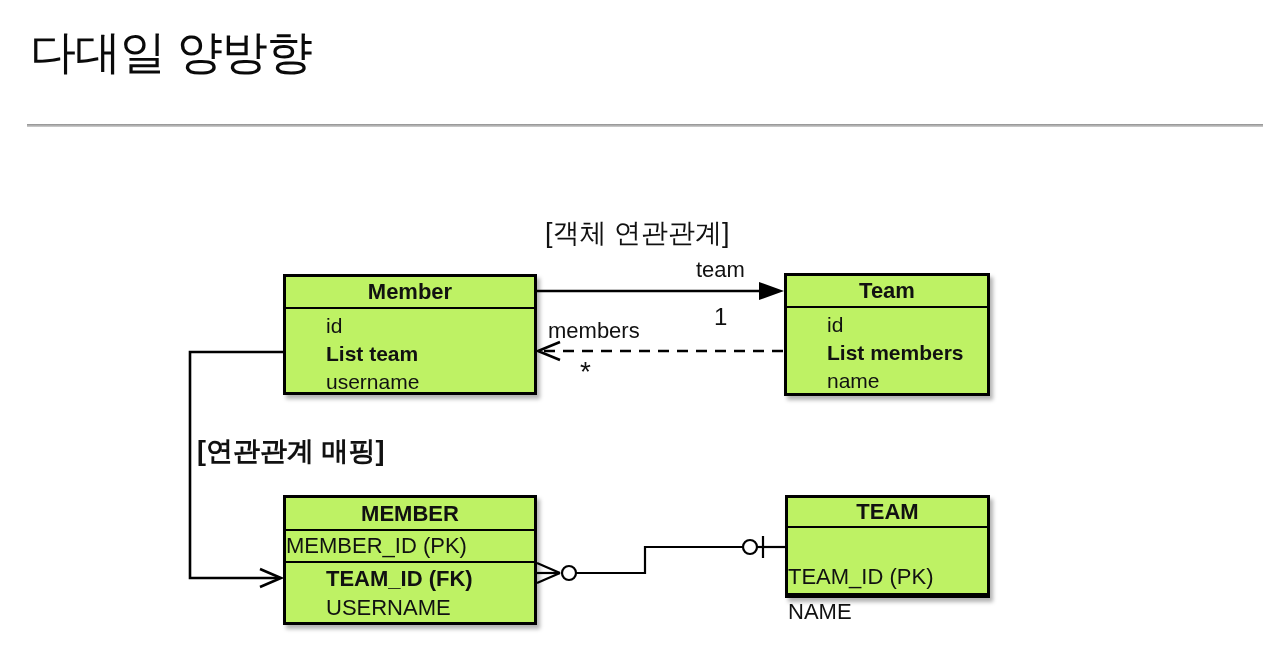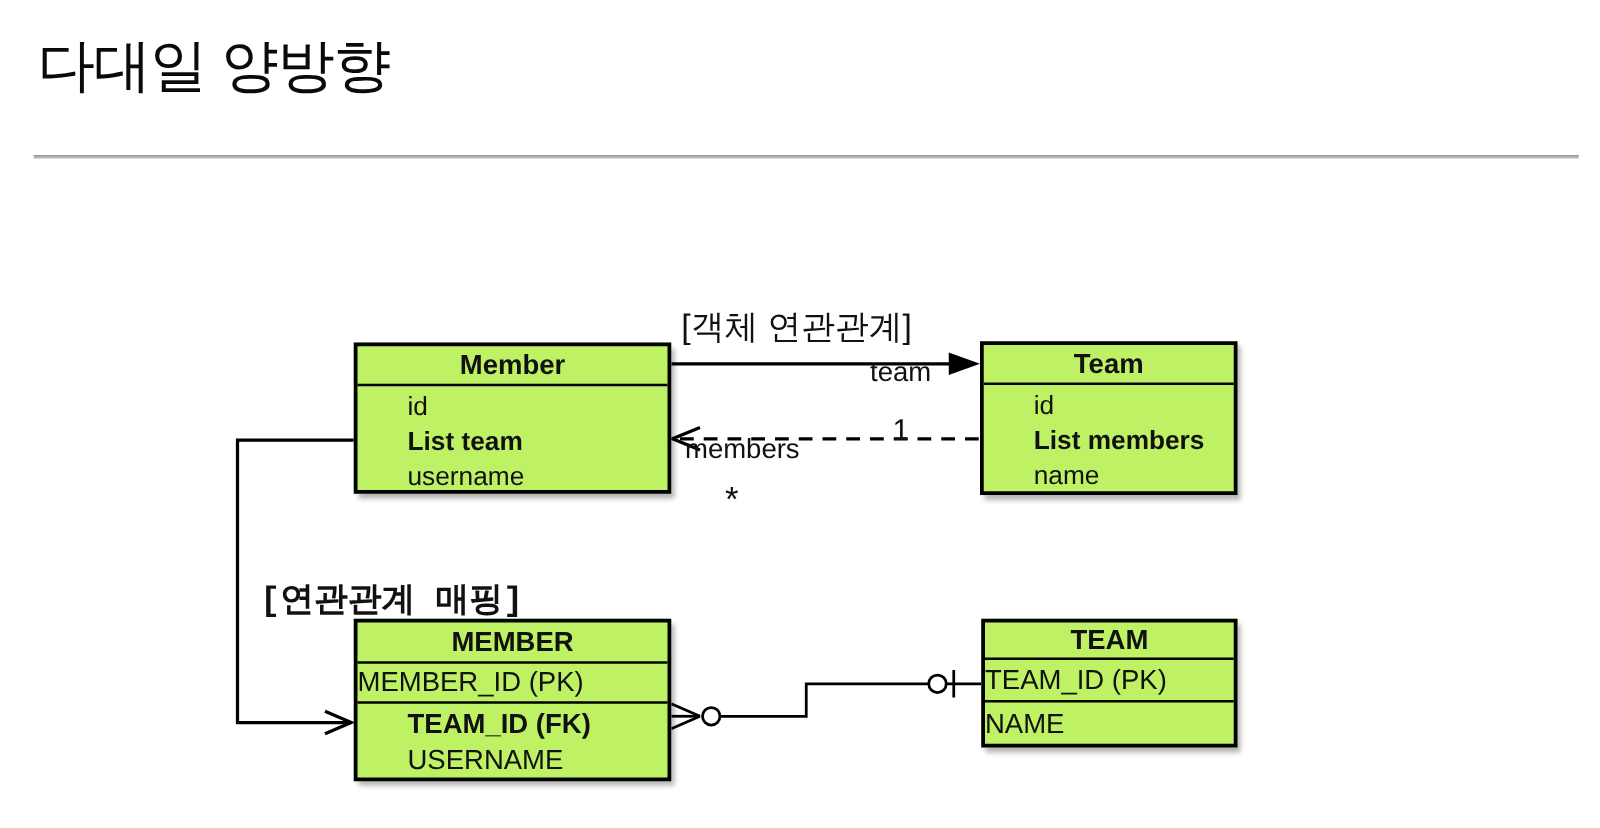--- a/index.html
+++ b/index.html
@@ -24,21 +24,21 @@
   .entity-header{
     border-bottom:2px solid #000;text-align:center;font-weight:bold;font-size:22px;
     display:flex;align-items:center;justify-content:center;
   }
   .entity-body{padding:3px 0 0 8px;font-size:21px;line-height:28px;margin-left:32px;}
   .entity-row{
     border-bottom:2px solid #000;font-size:22px;padding-left:0;
     display:flex;align-items:center;box-sizing:border-box;
   }
   .fld-bold{font-weight:bold;}
-  .lbl{position:absolute;z-index:3;white-space:nowrap;margin-top:28px;}
+  .lbl{position:absolute;z-index:3;white-space:nowrap;}
   .lbl-kr{font-size:27px;}
   .lbl-sm{font-size:22px;}
 </style>
 </head>
 <body>
 
 <div id="slide">
 
   <div class="abs" id="page-title">다대일 양방향</div>
   <div class="abs" id="title-rule"></div>
@@ -70,21 +70,21 @@
       <line x1="763" y1="536" x2="763" y2="558" stroke="#000" stroke-width="2.2"></line>
       <line x1="757" y1="547" x2="785" y2="547" stroke="#000" stroke-width="2.2"></line>
     </g>
   </svg>
 
   <div class="lbl lbl-kr" style="left:545px;top:215px;">[객체 연관관계]</div>
   <div class="lbl lbl-sm" style="left:696px;top:257px;">team</div>
   <div class="lbl lbl-sm" style="left:714px;top:303px;font-size:24px;">1</div>
   <div class="lbl lbl-sm" style="left:548px;top:318px;">members</div>
   <div class="lbl" style="left:580px;top:356px;font-size:28px;">*</div>
-  <div class="lbl lbl-kr" style="left:208px;top:433px;font-weight:bold;font-family:Liberation Mono, monospace;">[연관관계 매핑]</div>
+  <div class="lbl lbl-kr" style="left:197px;top:433px;font-weight:bold;">[연관관계 매핑]</div>
 
   <div class="entity" style="left:283px;top:274px;width:254px;height:121px;">
     <div class="entity-header" style="height:30px;">Member</div>
     <div class="entity-body">
       <div>id</div>
       <div class="fld-bold">List team</div>
       <div>username</div>
     </div>
   </div>
 
@@ -101,17 +101,17 @@
     <div class="entity-header" style="height:31px;">MEMBER</div>
     <div class="entity-row" style="height:32px;">MEMBER_ID (PK)</div>
     <div class="entity-body" style="font-size:22px;line-height:29px;padding-top:1px;">
       <div class="fld-bold">TEAM_ID (FK)</div>
       <div>USERNAME</div>
     </div>
   </div>
 
   <div class="entity" style="left:785px;top:495px;width:205px;height:103px;">
     <div class="entity-header" style="height:28px;">TEAM</div>
-    <div class="entity-row" style="height:34px;">TEAM_ID (PK)</div>
+    <div class="entity-row" style="height:34px;margin-top:33px;">TEAM_ID (PK)</div>
     <div class="entity-row" style="height:33px;border-bottom:none;">NAME</div>
   </div>
 
 </div>
 
 </body></html>

